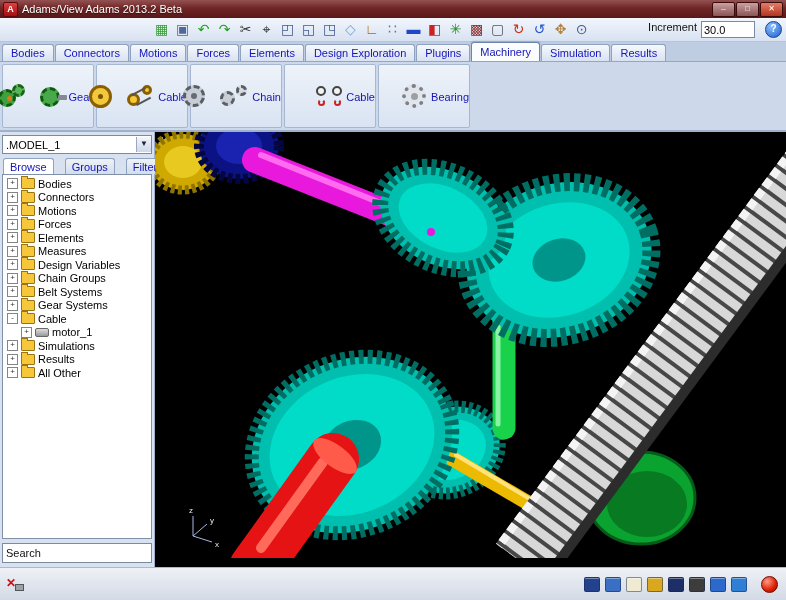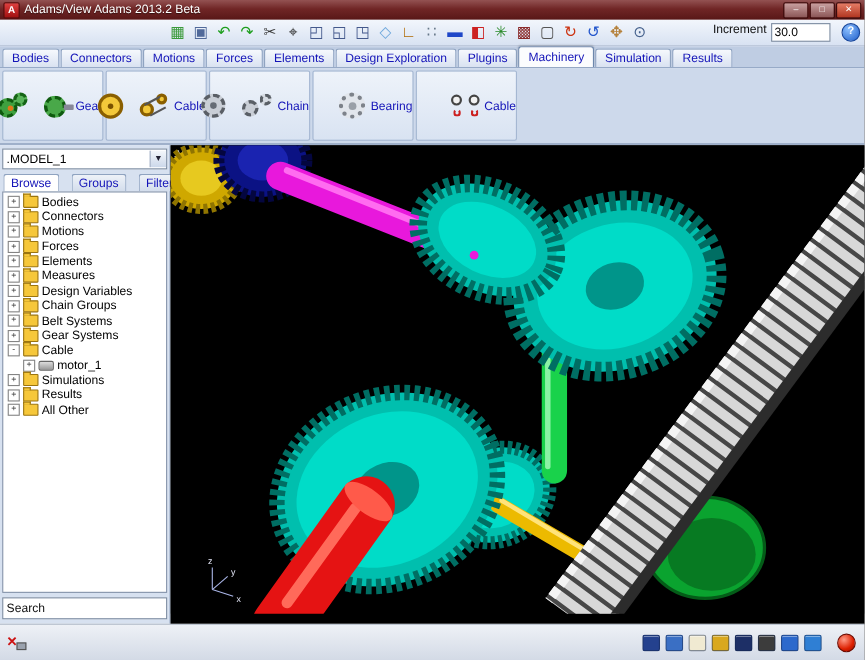--- a/index.html
+++ b/index.html
@@ -190,37 +190,37 @@
           </span>
           <span class="ri chain-drive-icon">
             <i class="a"></i>
             <i class="b"></i>
           </span>
         </div>
         <div class="glabel">Chain</div>
       </div>
       <div class="rgroup">
         <div class="gicons">
-          <span class="ri bearing-icon">
-            <i class="a"></i>
-            <i class="b"></i>
-          </span>
-        </div>
-        <div class="glabel">Bearing</div>
+          <span class="ri cable-pulley-icon">
+            <i class="a"></i>
+            <i class="b"></i>
+            <i class="c"></i>
+            <i class="d"></i>
+          </span>
+        </div>
+        <div class="glabel">Cable</div>
       </div>
       <div class="rgroup">
         <div class="gicons">
-          <span class="ri cable-pulley-icon">
-            <i class="a"></i>
-            <i class="b"></i>
-            <i class="c"></i>
-            <i class="d"></i>
-          </span>
-        </div>
-        <div class="glabel">Cable</div>
+          <span class="ri bearing-icon">
+            <i class="a"></i>
+            <i class="b"></i>
+          </span>
+        </div>
+        <div class="glabel">Bearing</div>
       </div>
     </div>
 
   <div class="main">
     <div class="sidebar">
       <div class="combo">
         <span>.MODEL_1</span>
         <span class="combo-arrow">▼</span>
       </div>
       <div class="side-tabs" id="side-tabs">

